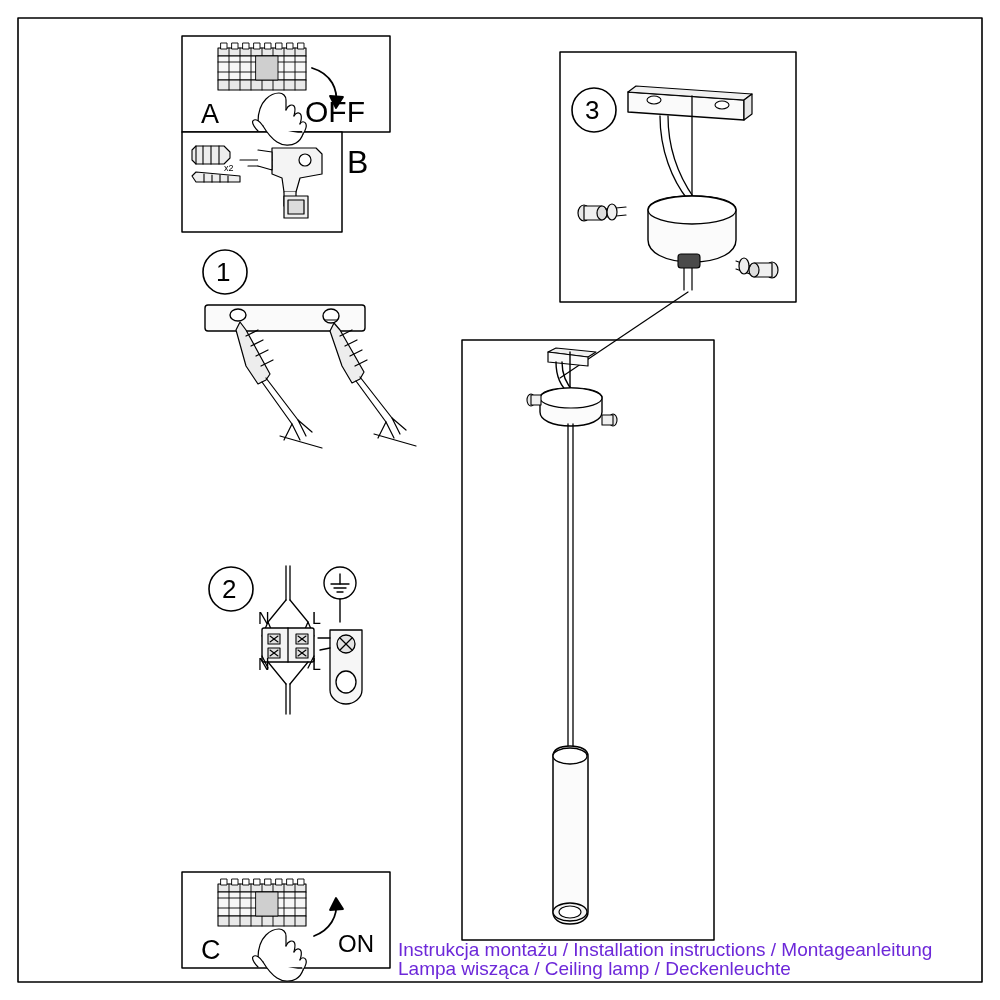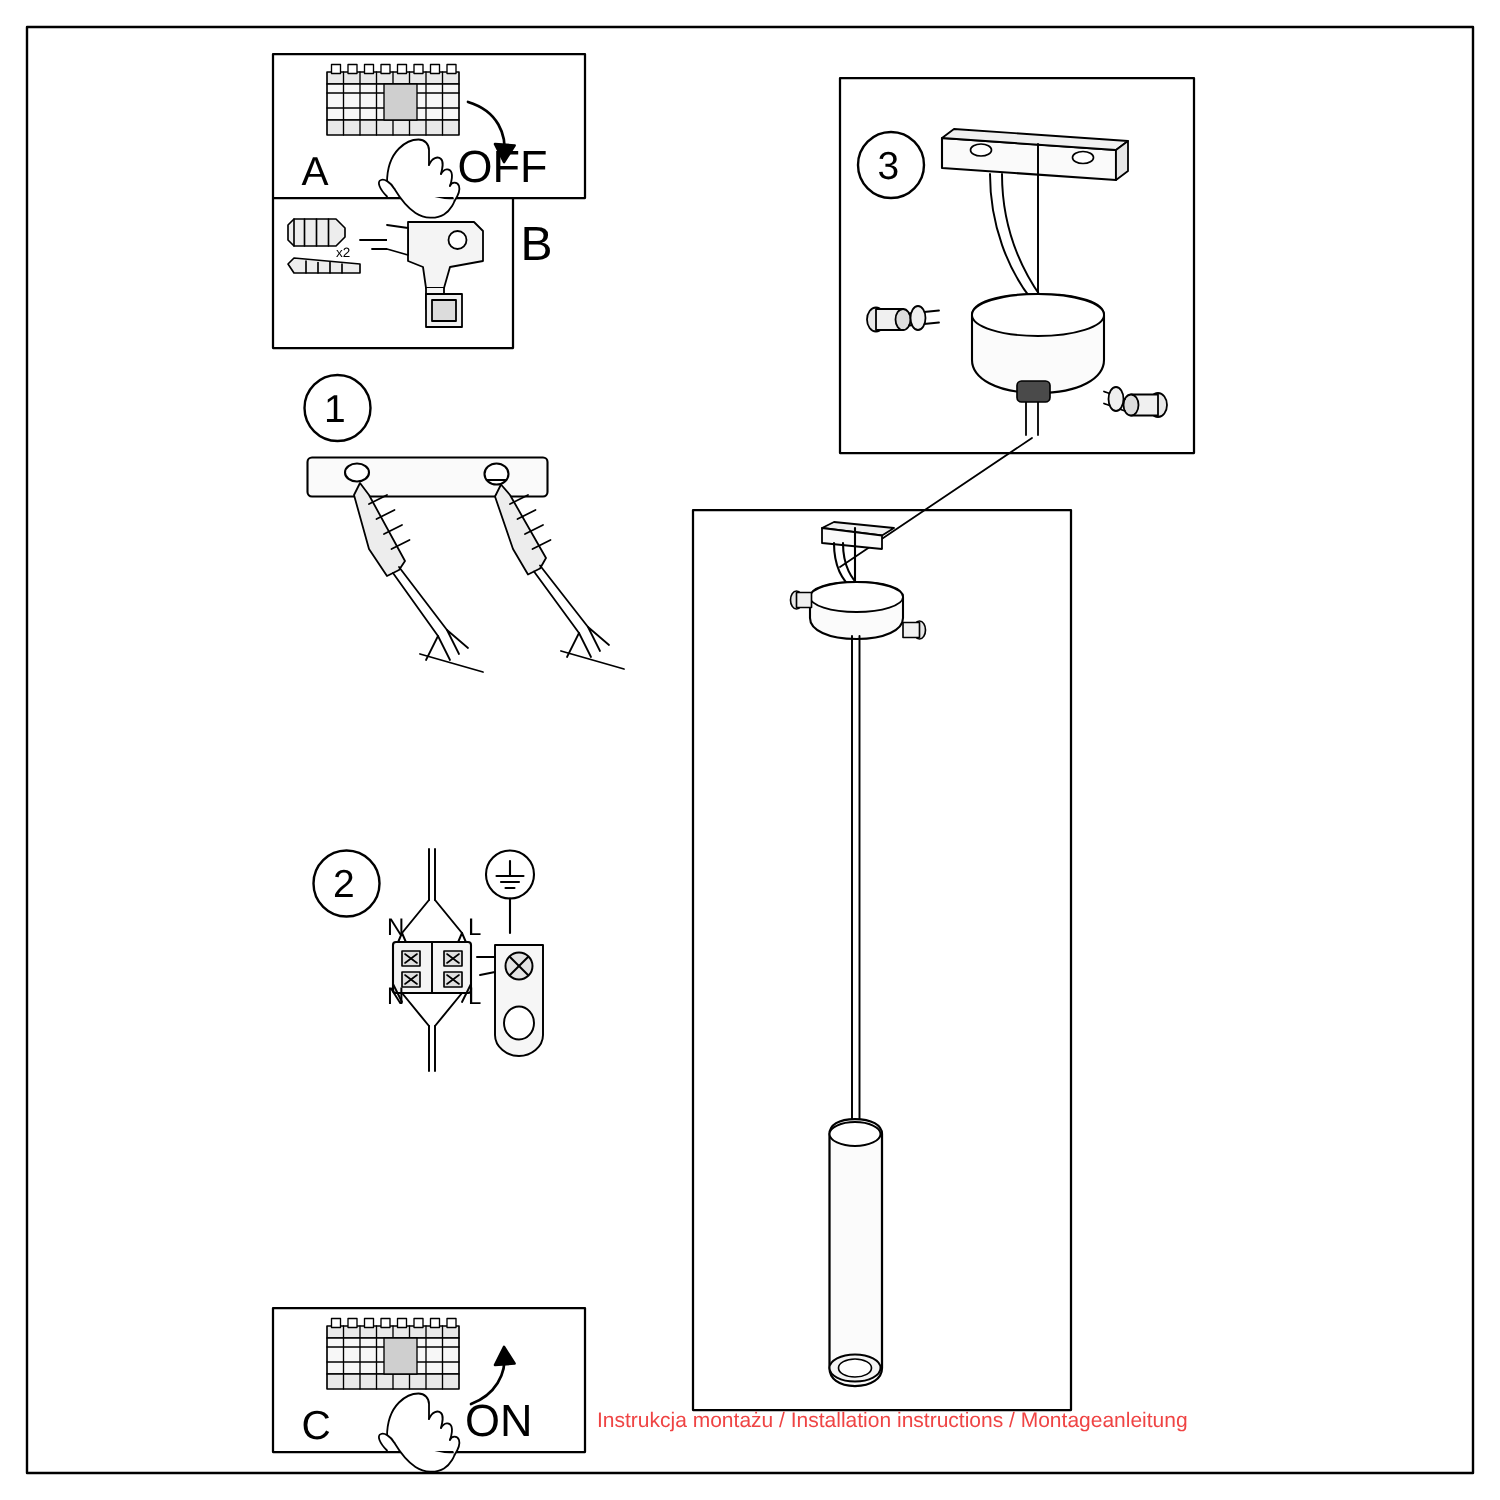--- a/index.html
+++ b/index.html
@@ -34,25 +34,25 @@
     white-space: pre;
     line-height: 1.25;
   }
   .lbl-A { font-size: 27px; font-weight: 400; }
   .lbl-OFF { font-size: 30px; font-weight: 400; text-align: center; }
   .lbl-B { font-size: 32px; font-weight: 400; }
   .lbl-x2 { font-size: 9px; }
   .lbl-num { font-size: 26px; }
   .lbl-term { font-size: 16px; }
   .lbl-C { font-size: 27px; }
-  .lbl-ON { font-size: 30px; }
+  .lbl-ON { font-size: 24px; margin-left: 28px; }
   .caption {
     position: absolute;
-    font-size: 14px;
-    color: #ef4444;
+    font-size: 19px;
+    color: #6d28d9;
     line-height: 1.45;
     white-space: pre;
   }
 </style>
 </head>
 <body>
 
 <div id="sheet">
 
   <svg class="layer" viewBox="0 0 1000 1000">
@@ -351,14 +351,15 @@
   <div class="lbl lbl-term" style="left:312px; top:609px;">L</div>
   <div class="lbl lbl-term" style="left:258px; top:655px;">N</div>
   <div class="lbl lbl-term" style="left:312px; top:655px;">L</div>
 
   <div class="lbl lbl-num" style="left:585px; top:94px;">3</div>
 
   <div class="lbl lbl-C" style="left:201px; top:934px;">C</div>
   <div class="lbl lbl-ON" style="left:310px; top:929px;">ON</div>
 
   <div class="caption" style="left:398px; top:936px;">Instrukcja montażu / Installation instructions / Montageanleitung</div>
+  <div class="caption" style="left:398px; top:955px;">Lampa wisząca / Ceiling lamp / Deckenleuchte</div>
 
 </div>
 
 </body></html>

